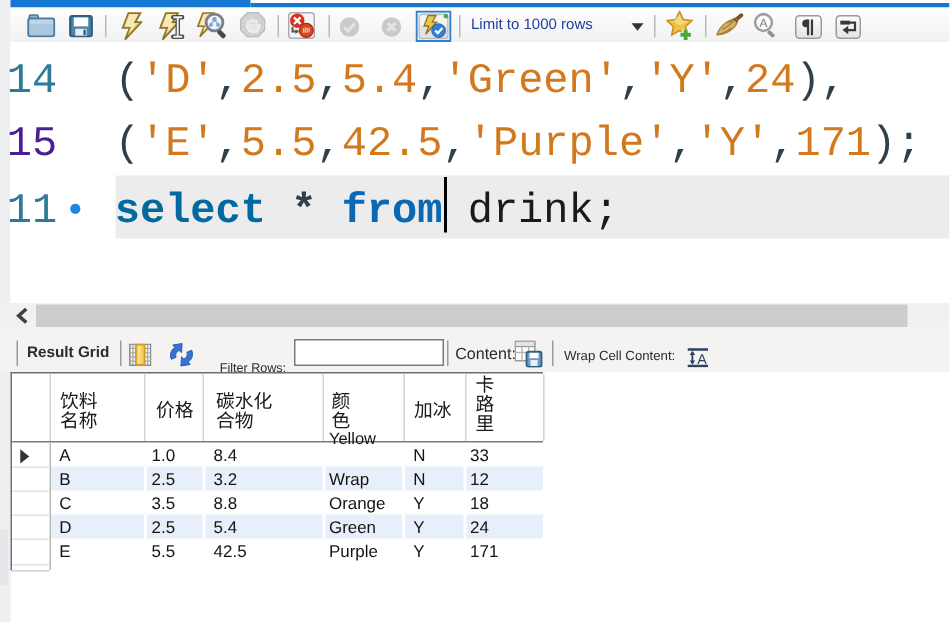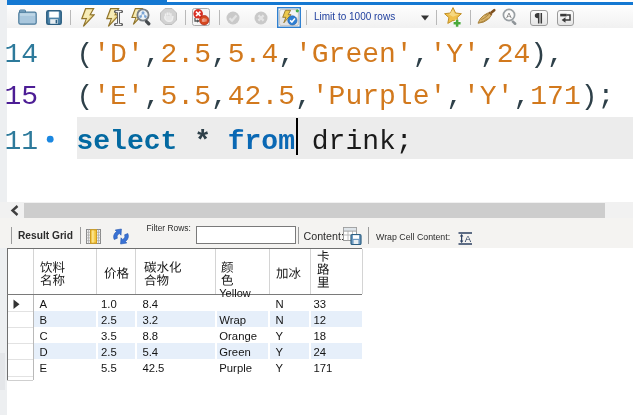--- a/index.html
+++ b/index.html
@@ -146,21 +146,21 @@
 <g stroke="#a9a9a9" stroke-width="0.8">
 <path d="M0.5 3.3 H14.5 M0.5 6.1 H14.5 M0.5 8.9 H14.5 M0.5 11.7 H14.5 M2.6 0.5 V14.5 M12.4 0.5 V14.5"></path>
     </g>
 <rect x="4.6" y="0.8" width="5.8" height="13.4" fill="#f8cf4e" stroke="#d29e1f" stroke-width="1.2"></rect>
 <rect x="5.8" y="1.4" width="2" height="12.2" fill="#fbe28a"></rect>
 </svg>
 <svg class="abs" style="left:111.5px;top:227.5px" width="18" height="17" viewBox="0 0 18 17">
 <path d="M2.2 11.5 A6.2 6.2 0 0 1 4.6 3.6 L3.2 2 L9.4 1 L9 7.2 L7.5 5.6 A3.4 3.4 0 0 0 5.4 10.2 Z" fill="#3a72d4" stroke="#2355b0" stroke-width="0.6"></path>
 <path d="M15.8 5.5 A6.2 6.2 0 0 1 13.4 13.4 L14.8 15 L8.6 16 L9 9.8 L10.5 11.4 A3.4 3.4 0 0 0 12.6 6.8 Z" fill="#3a72d4" stroke="#2355b0" stroke-width="0.6"></path>
 </svg>
-<div class="abs" style="left:146.5px;top:223px;font-size:8.4px;color:#2b2b2b">Filter Rows:</div>
+<div class="abs" style="left:146.5px;top:240px;font-size:8.4px;color:#2b2b2b">Filter Rows:</div>
 <div class="abs" style="left:195.5px;top:225.5px;width:98px;height:16.5px;background:#fff;border:1px solid #7a7a7a"></div>
 <div class="abs" style="left:298px;top:227px;width:1px;height:17px;background:#9b9b9b"></div>
 <div class="abs" style="left:303.5px;top:230.4px;font-size:10.7px;color:#2b2b2b">Content:</div>
 <svg class="abs" style="left:343px;top:227px" width="19" height="18" viewBox="0 0 19 18">
 <rect x="0.5" y="0.5" width="13" height="13" fill="#fff" stroke="#9a9a9a"></rect>
 <path d="M0.5 4 H13.5 M0.5 8 H13.5 M5 0.5 V13.5 M9.5 0.5 V13.5" stroke="#b5b5b5" stroke-width="0.9"></path>
 <rect x="0.5" y="0.5" width="13" height="3.5" fill="#dfe5ea" stroke="#9a9a9a" stroke-width="0.7"></rect>
 <rect x="8" y="7.5" width="10" height="10" rx="1.2" fill="#6f9bc2" stroke="#2c5f82" stroke-width="1.2"></rect>
 <rect x="10" y="8.2" width="6" height="3.6" fill="#fff"></rect>
 <rect x="10.6" y="13" width="4.8" height="4" fill="#e8eef2"></rect>

